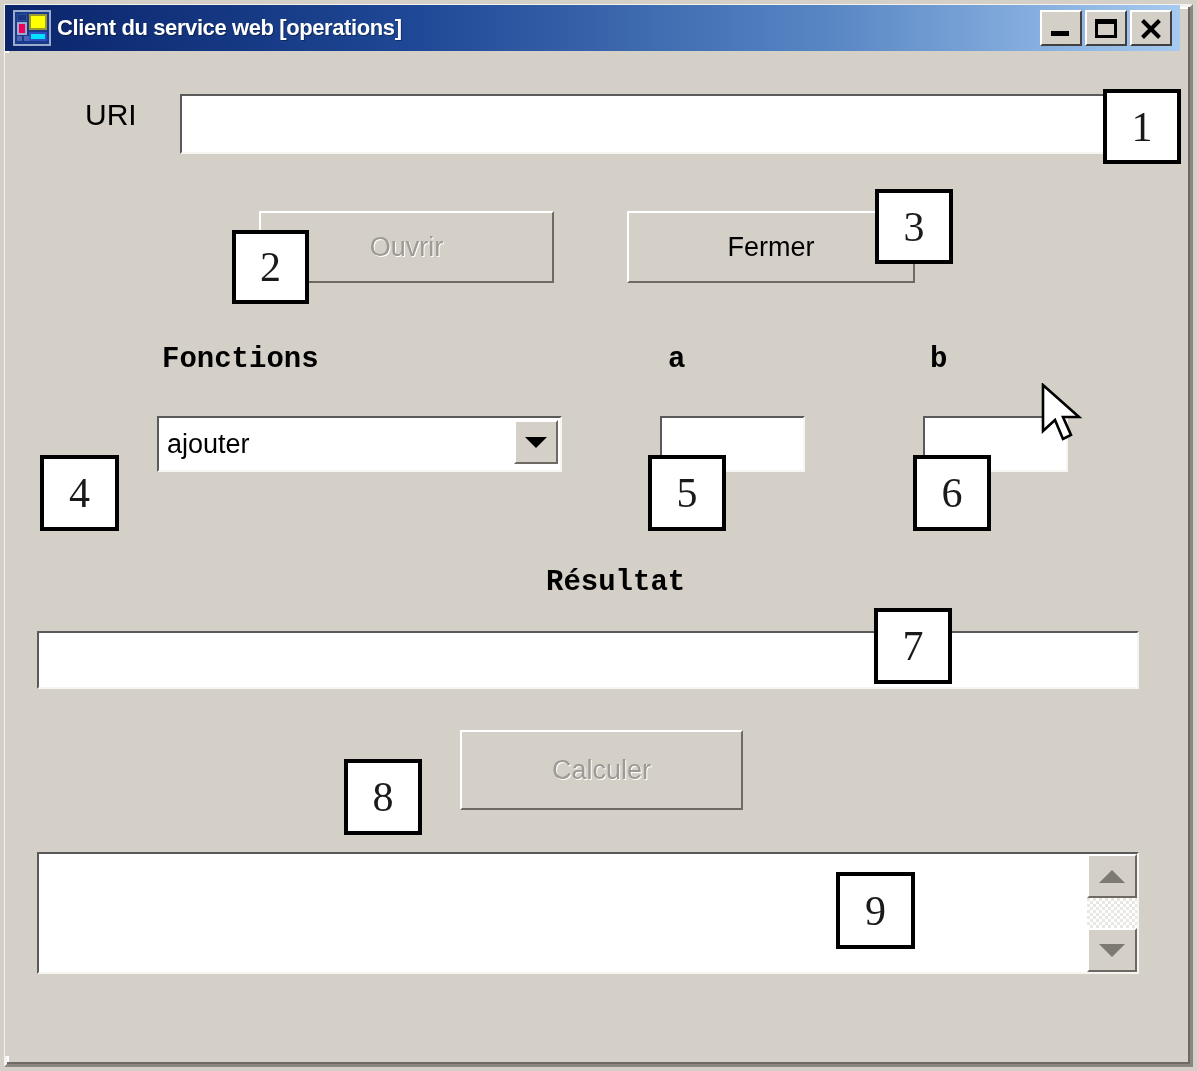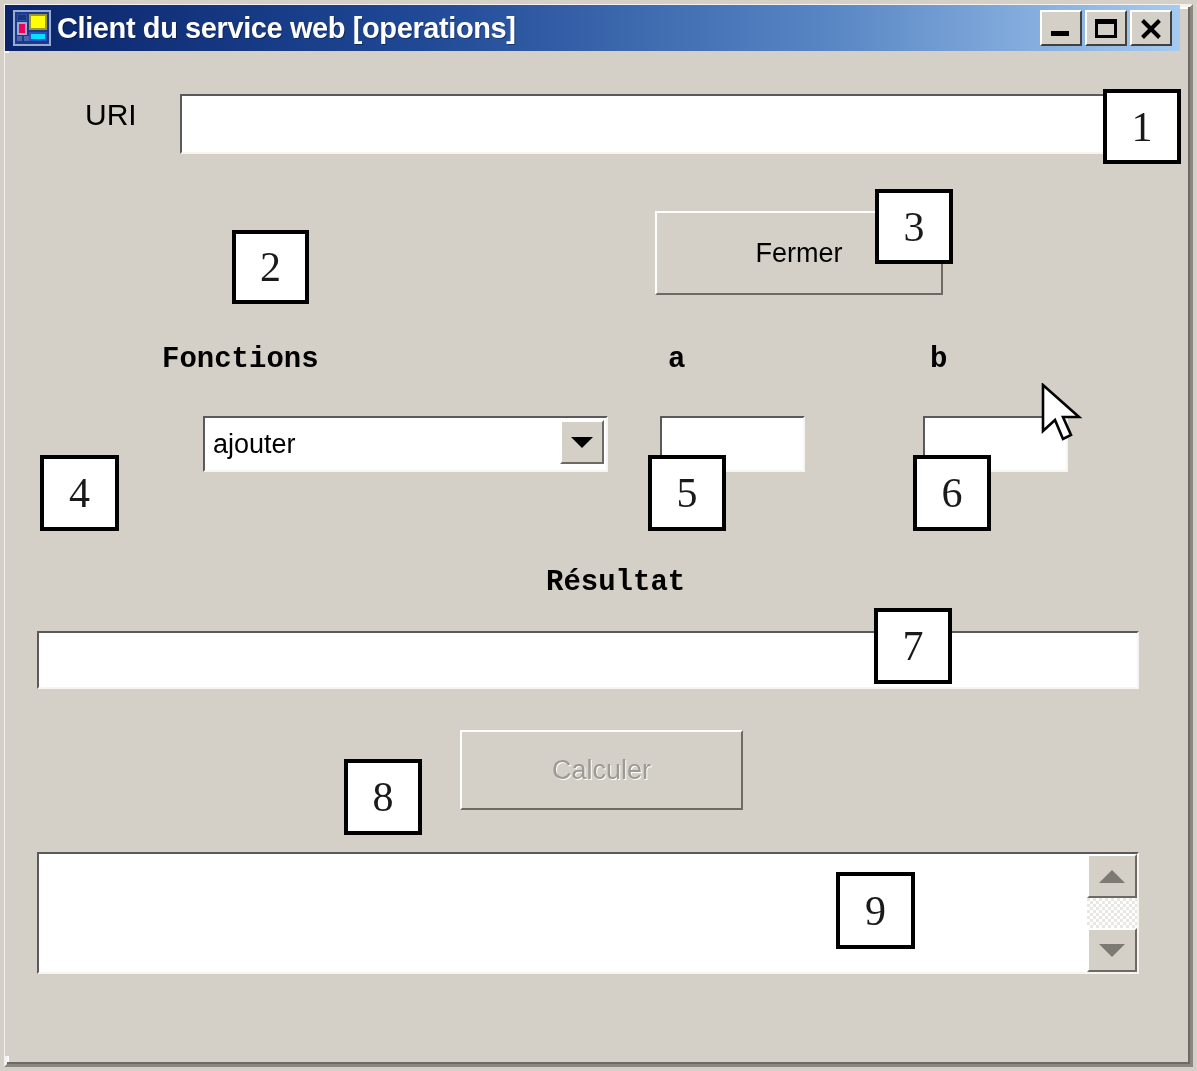--- a/index.html
+++ b/index.html
@@ -56,21 +56,21 @@
   .ti-a { left: 2px;  top: 2px;  width: 10px; height: 7px;  background: #1a3580; border: 1px solid #2a4fa0; }
   .ti-b { left: 14px; top: 2px;  width: 18px; height: 16px; background: #ffff00; border: 2px solid #9a9a30; }
   .ti-c { left: 2px;  top: 10px; width: 10px; height: 13px; background: #f0005a; border: 2px solid #9aaccd; }
   .ti-d { left: 14px; top: 20px; width: 18px; height: 9px;  background: #00e0ff; border: 2px solid #3050c0; }
   .ti-e { left: 2px;  top: 24px; width: 5px;  height: 5px;  background: #4a66b0; }
   .ti-f { left: 9px;  top: 24px; width: 5px;  height: 5px;  background: #4a66b0; }
 
   .title-text {
     color: #ffffff;
     font-weight: bold;
-    font-size: 29px;
+    font-size: 22px;
     letter-spacing: -0.4px;
     white-space: nowrap;
     text-shadow: 1px 1px 0 rgba(0,0,0,.35);
     flex: 1 1 auto;
   }
   .title-buttons { display: flex; gap: 3px; flex: 0 0 auto; padding-right: 4px; }
   .tbtn {
     width: 42px; height: 36px;
     background: #d4d0c8;
     border-top: 2px solid #ffffff;
@@ -147,21 +147,20 @@
 
   
   .combo {
     position: absolute;
     background: #ffffff;
     box-sizing: border-box;
     border-top: 2px solid #5a5a5a;
     border-left: 2px solid #5a5a5a;
     border-right: 2px solid #f6f5f2;
     border-bottom: 2px solid #f6f5f2;
-    margin-left: 46px;
   }
   .combo-text {
     position: absolute;
     left: 8px; top: 50%;
     transform: translateY(-50%);
     font-size: 27px;
     color: #000;
     white-space: nowrap;
   }
   .combo-arrowbtn {
@@ -276,21 +275,22 @@
         <span class="gl-close"></span>
       </div>
     </div>
   </div>
 
   <div class="client">
 
     <div class="lbl reg" style="left:80px; top:45px;">URI</div>
     <div class="field" style="left:175px; top:41px; width:928px; height:60px;"></div>
 
-    <div class="btn" style="left:650px; top:158px; width:288px; height:84px;">Fermer</div>
+    <div class="btn disabled" style="left:254px; top:158px; width:295px; height:72px;">Ouvrir</div>
+    <div class="btn" style="left:622px; top:158px; width:288px; height:72px;">Fermer</div>
 
     <div class="lbl bold" style="left:157px; top:290px;">Fonctions</div>
     <div class="lbl bold" style="left:663px; top:290px;">a</div>
     <div class="lbl bold" style="left:925px; top:290px;">b</div>
 
     <div class="combo" style="left:152px; top:363px; width:405px; height:56px;">
       <span class="combo-text">ajouter</span>
       <span class="combo-arrowbtn">
         <span class="tri-down"></span>
       </span>

